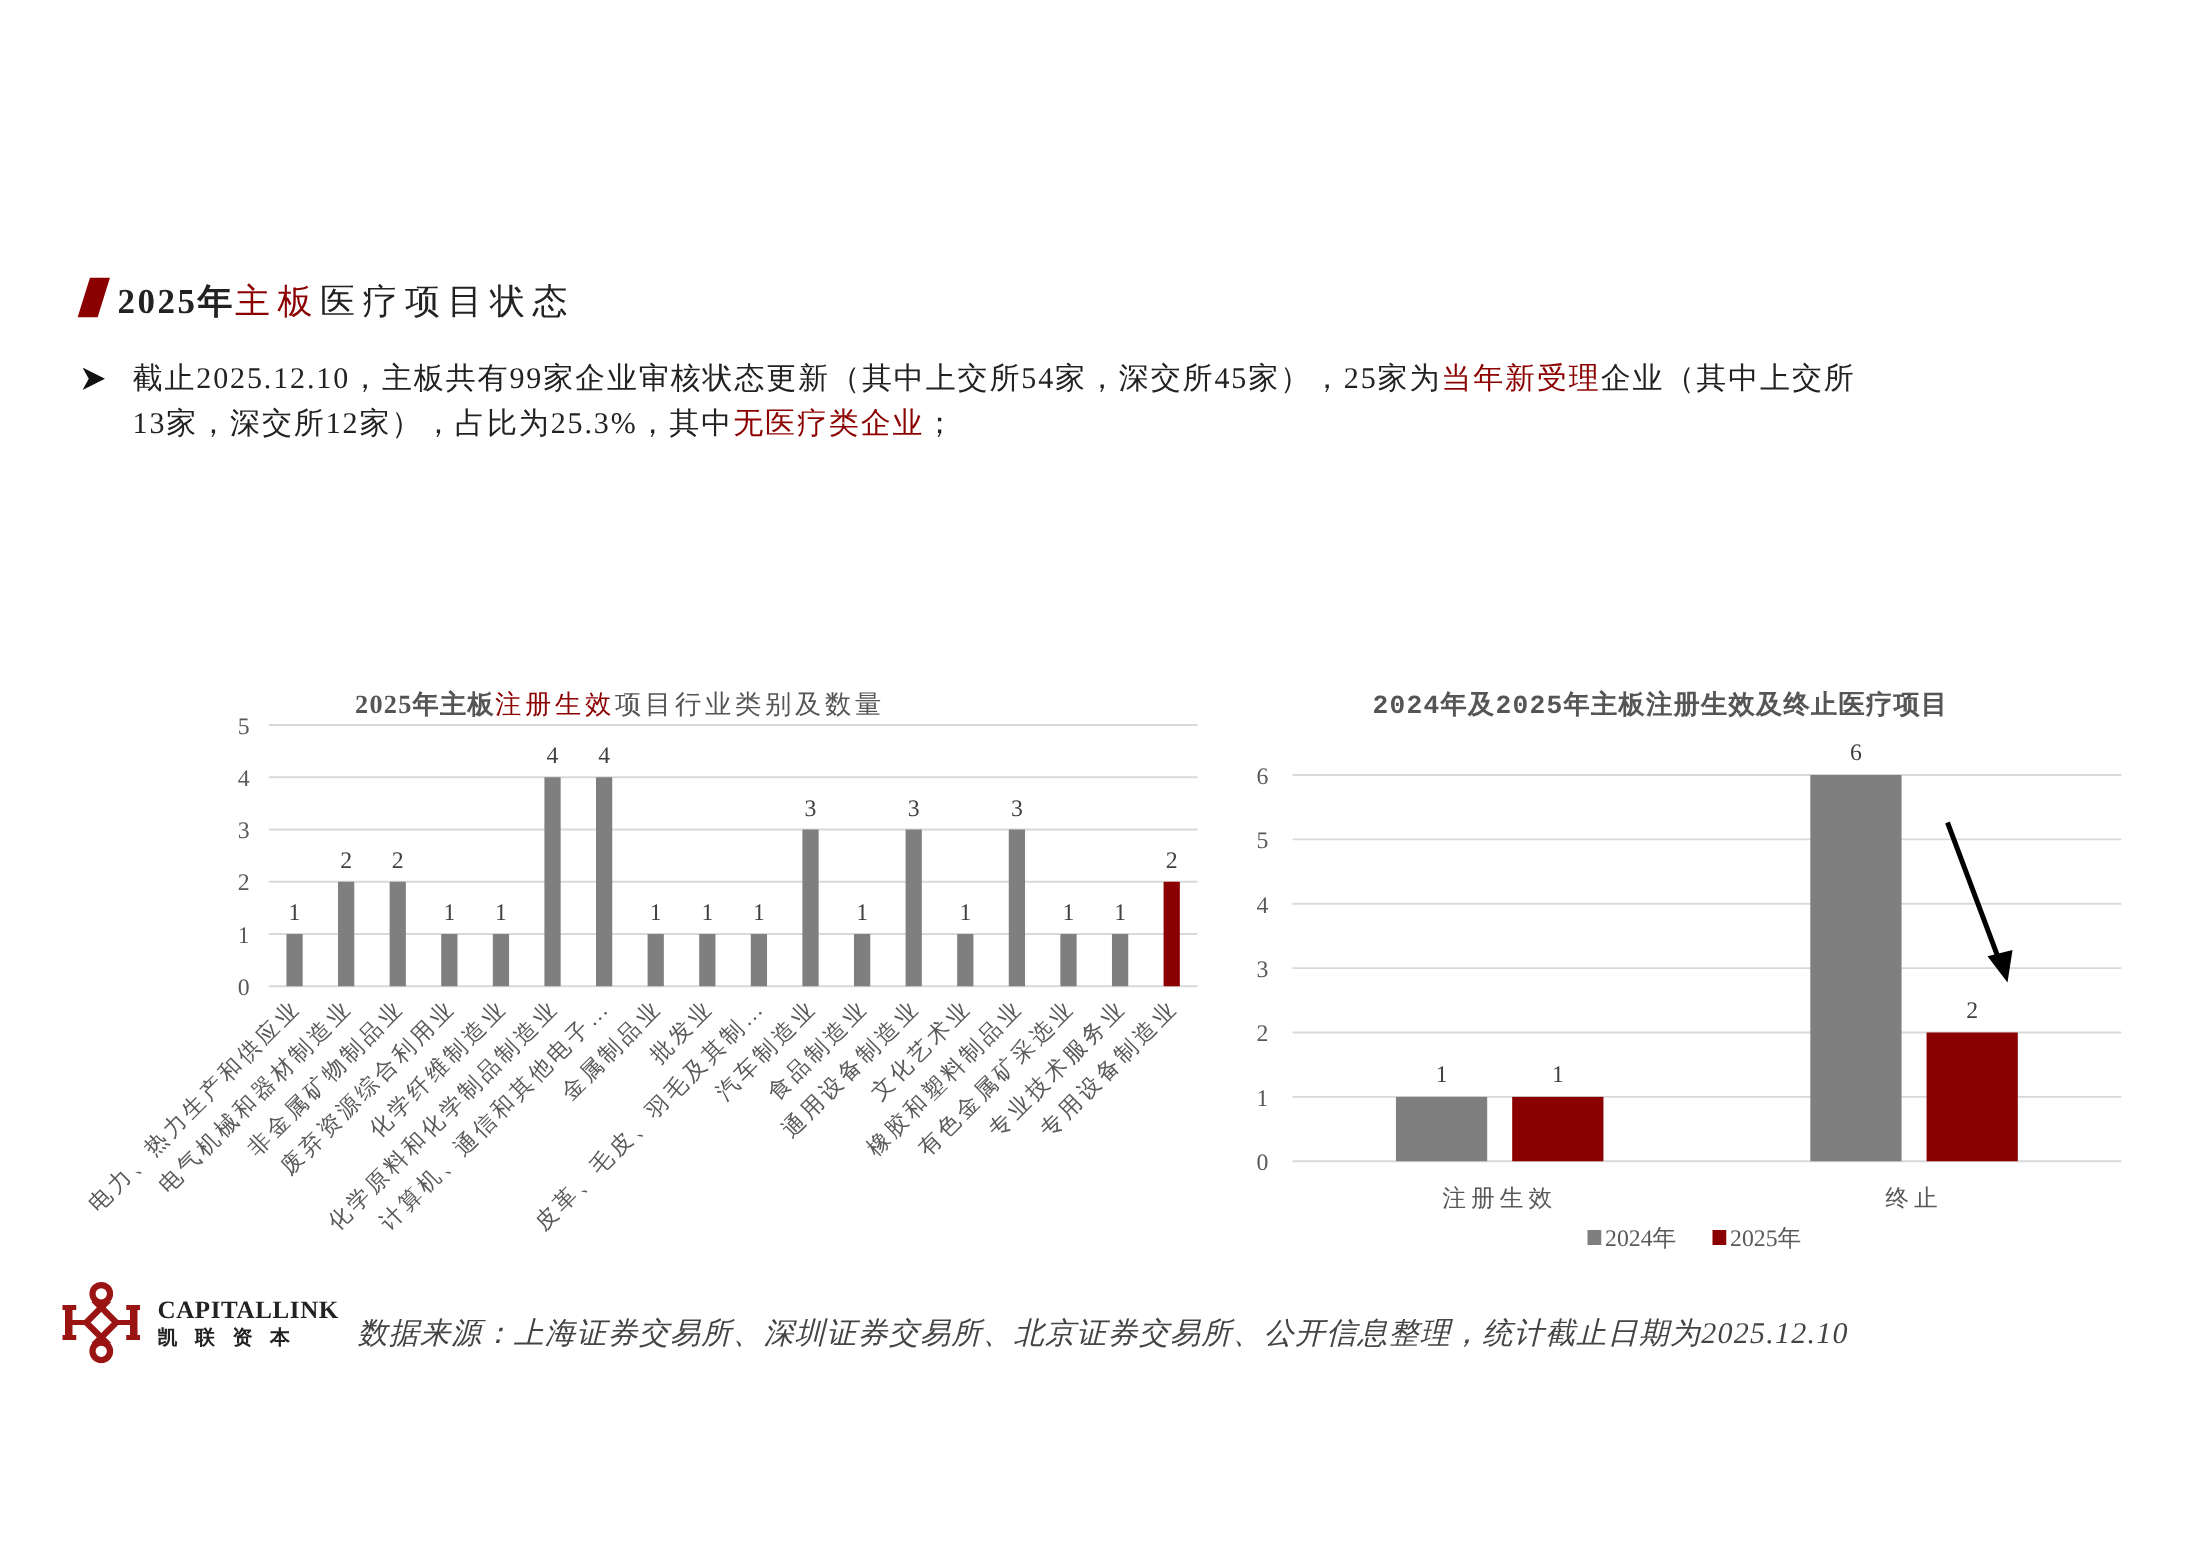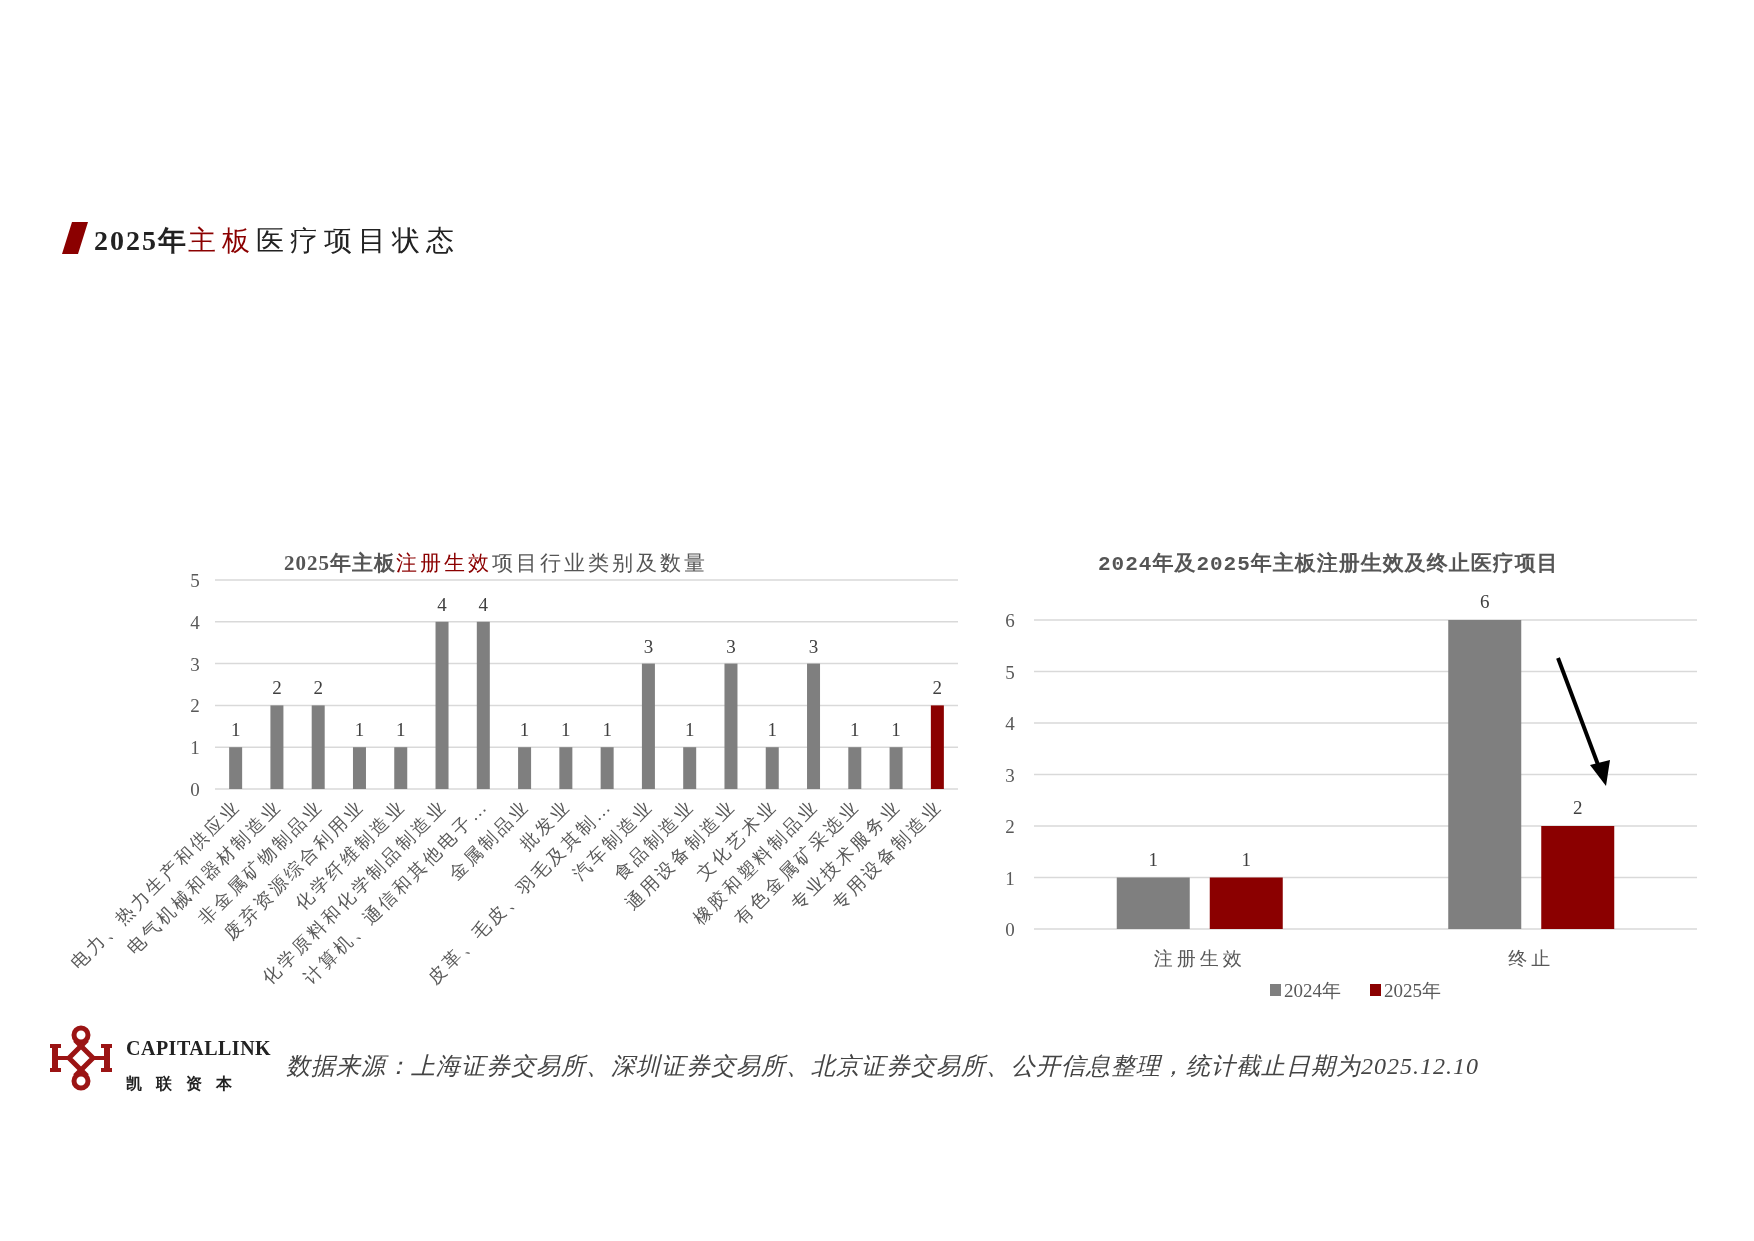--- a/index.html
+++ b/index.html
@@ -14,40 +14,47 @@
   .bullets { position:absolute; left:62px; top:285px; width:1650px; }
   .bullet { position:relative; padding-left:44px; font-size:24px; line-height:36px; margin-bottom:9px;
             font-family:"Liberation Serif","DejaVu Serif",serif; letter-spacing:1.5px; }
   .bullet .arrow { position:absolute; left:4px; top:9px; width:18px; height:18px; }
   .chart-title { position:absolute; font-size:21px; font-weight:bold; color:#555; font-family:"Liberation Serif","DejaVu Serif",serif; letter-spacing:1px;margin-top:21px; }
   .chart-title .nb { font-weight:normal; letter-spacing:3px; }
   svg text { font-family:"Liberation Serif","DejaVu Serif",serif; }
   .footer-logo { position:absolute; left:48px; top:1025px; width:66px; height:66px; }
   .brand { position:absolute; left:126px; top:1037px; }
   .brand-en { font-size:20px; font-weight:bold; color:#222; font-family:"Liberation Serif",serif; letter-spacing:0.5px; }
-  .brand-cn { font-size:16px; font-weight:bold; color:#222; letter-spacing:14px; margin-top:14px; }
+  .brand-cn { font-size:16px; font-weight:bold; color:#222; letter-spacing:14px; margin-top:0px; }
   .source { position:absolute; left:286px; top:1050px; font-size:24px; font-style:italic; color:#444; letter-spacing:1px; font-family:"Liberation Serif","DejaVu Serif",serif; }
 </style>
 </head>
 <body>
 
 <svg class="corner" width="70" height="125" style="position:absolute;left:0;top:127px;">
   <polygon points="0,0 68,0 0,125" fill="#8b0000"></polygon>
 </svg>
 
 <div class="title-wrap">
   <svg class="title-slash" width="26" height="32">
     <polygon points="10,0 26,0 16,32 0,32" fill="#8b0000"></polygon>
   </svg>
   <span class="title">
     <span>2025年</span><span class="red rest">主板</span><span class="rest">医疗项目状态</span>
   </span>
 </div>
 
 <div class="bullets">
+  <div class="bullet">
+    <svg class="arrow" width="18" height="18" viewBox="0 0 18 18">
+        <polygon points="0,0 18,9 0,18 5,9" fill="#111"></polygon>
+      </svg>
+    <span>截止2025.12.10，主板共有99家企业审核状态更新（其中上交所54家，深交所45家），25家为</span><span class="red">当年新受理</span><span>企业（其中上交所</span><br>
+    <span>13家，深交所12家），占比为25.3%，其中</span><span class="red">无医疗类企业</span><span>；</span>
+  </div>
 </div>
 
 <div class="chart-title" style="left:284px; top:528px;">
   <span>2025年主板</span><span class="red nb">注册生效</span><span class="nb">项目行业类别及数量</span>
 </div>
 
 <svg id="chart-left" width="1000" height="460" style="position:absolute;left:0;top:560px;">
     <line x1="215" x2="958" y1="229" y2="229" stroke="#d9d9d9" stroke-width="1.5"></line>
     <text x="195" y="236" font-size="19" fill="#595959" text-anchor="middle">0</text>
     <line x1="215" x2="958" y1="187.2" y2="187.2" stroke="#d9d9d9" stroke-width="1.5"></line>

